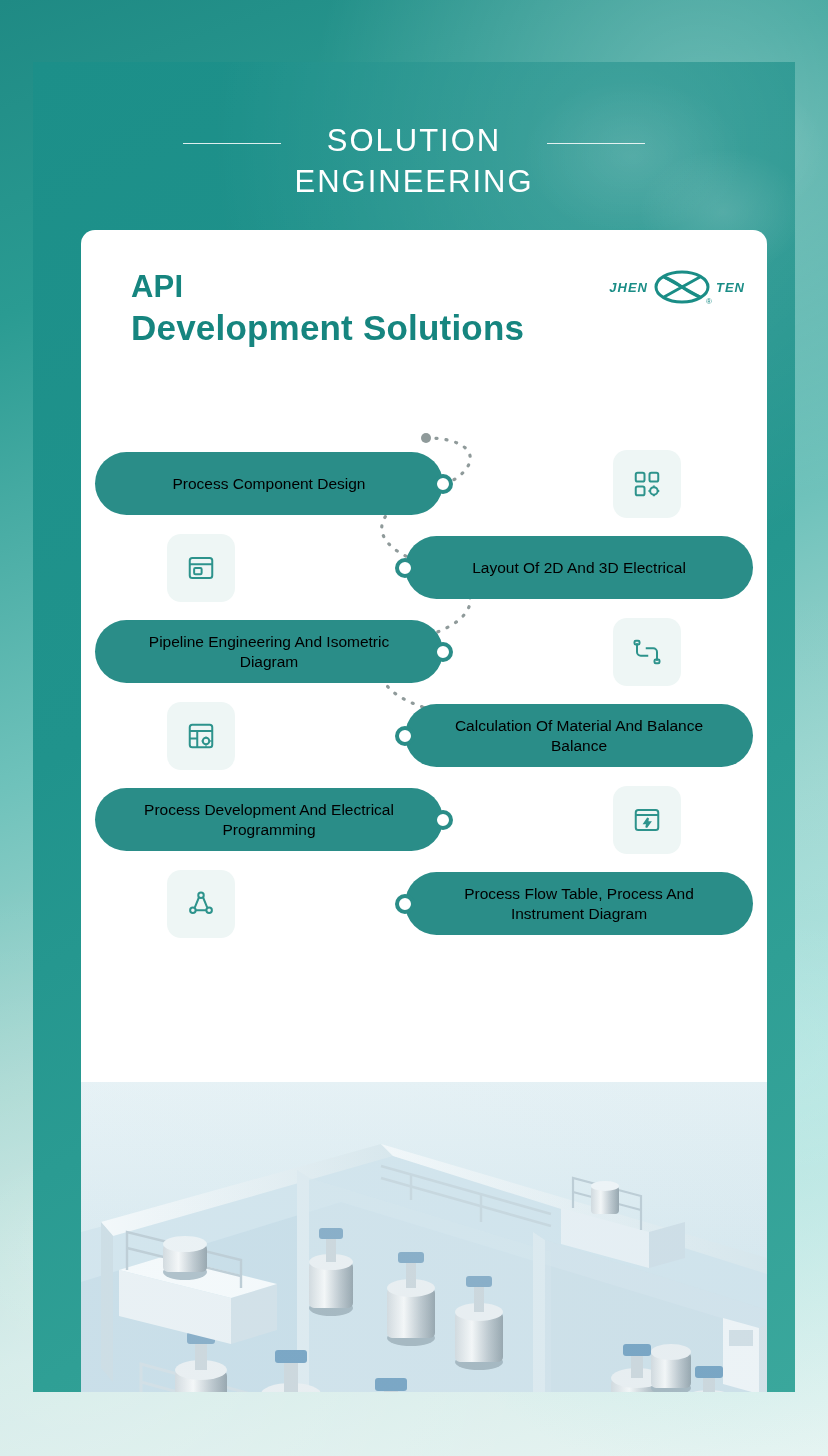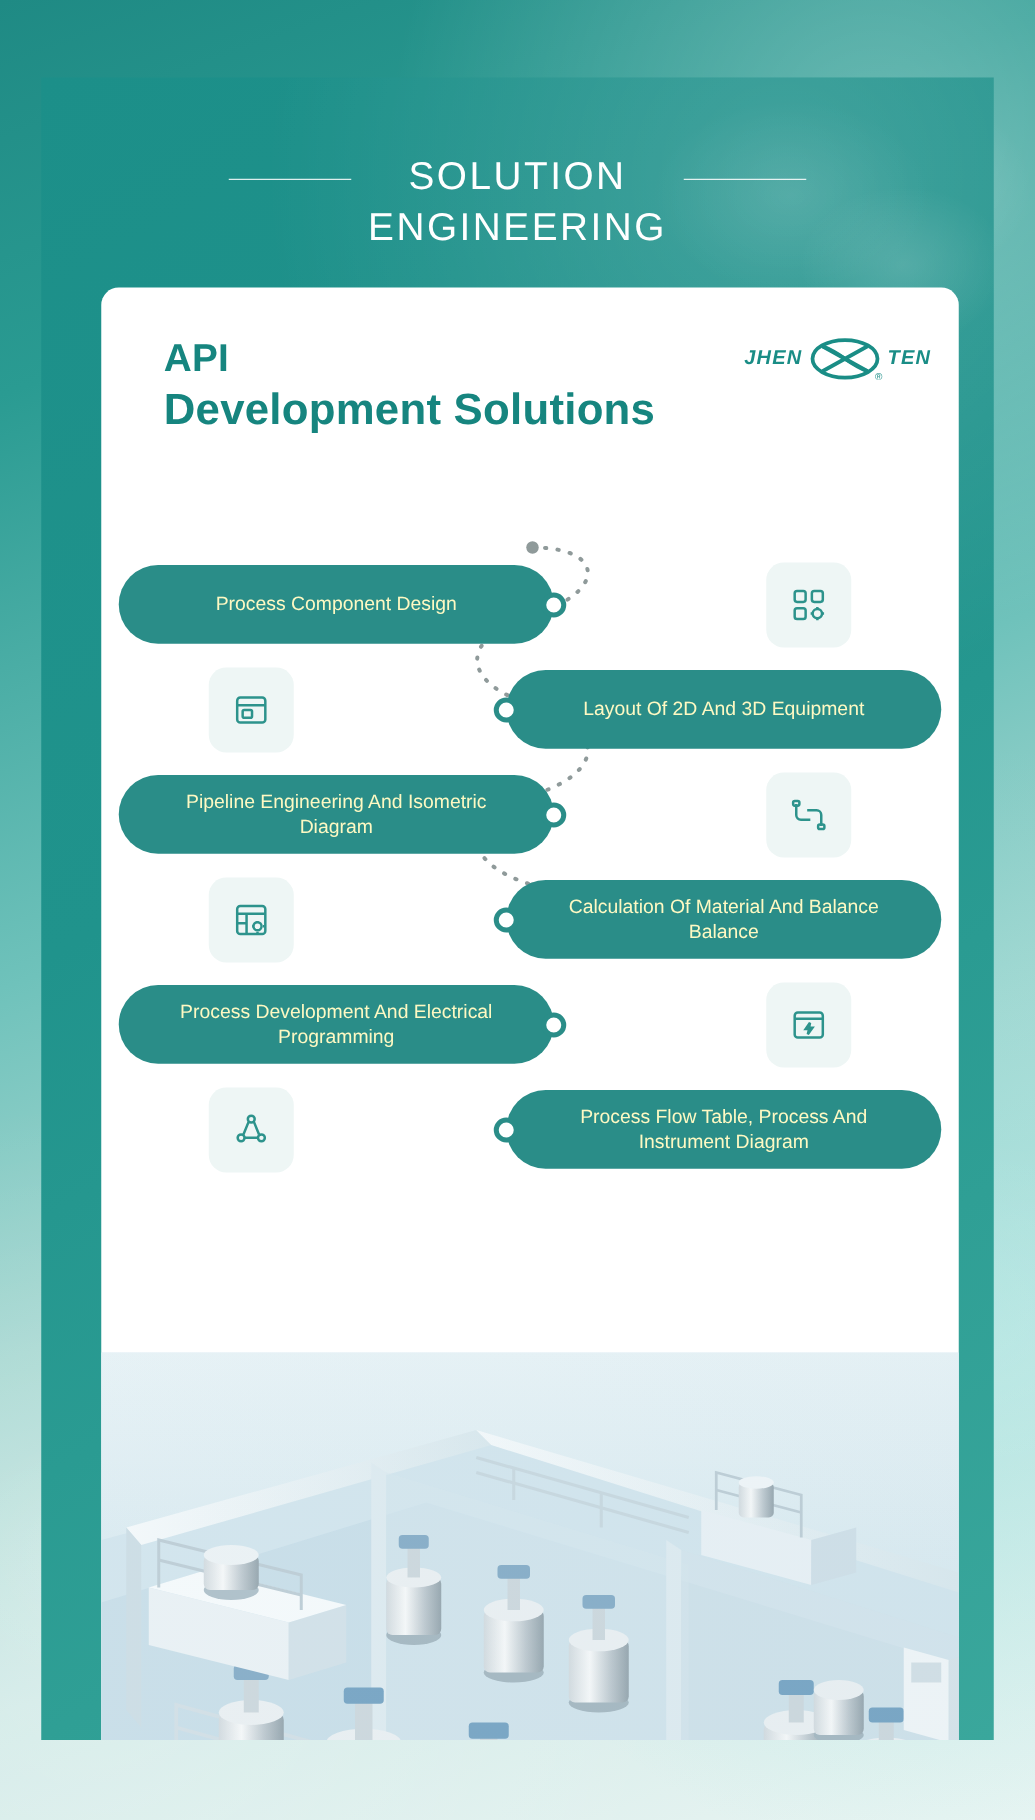--- a/index.html
+++ b/index.html
@@ -87,36 +87,36 @@
   }
   .panel-title .l1{ font-size:31px; display:block; letter-spacing:0.2px;}
   .panel-title .l2{ font-size:35px; display:block; letter-spacing:0.2px;}
 
   
   .logo{
     position:absolute; right:22px; top:40px;
     display:flex; align-items:center; gap:6px;
     color:#1a8d86;
   }
-  .logo .word{ font-size:16px; font-weight:bold; font-style:italic; letter-spacing:1px; }
+  .logo .word{ font-size:13px; font-weight:bold; font-style:italic; letter-spacing:1px; }
   .logo .mark{ position:relative; width:56px; height:34px; }
   .logo .reg{ position:absolute; right:-2px; bottom:-2px; font-size:8px; }
 
   
   .diagram{
     position:absolute; left:0; top:196px; width:686px; height:320px;
   }
   .dots-svg{ position:absolute; left:0; top:0; width:686px; height:320px; }
 
   .pill{
     position:absolute;
     height:63px;
     background:#2a8d88;
     border-radius:32px;
-    color:#fef9c3;
+    color:#000000;
     display:flex; align-items:center; justify-content:center;
     text-align:center;
     font-size:15.5px;
     line-height:20px;
     font-weight:500;
     padding:0 24px;
     z-index:3;
   }
   .pill.left { left:14px;  width:348px; }
   .pill.right{ right:14px; width:348px; }
@@ -203,21 +203,21 @@
           <svg viewBox="0 0 24 24" fill="none" stroke="currentColor" stroke-width="1.6">
             <rect x="3" y="3" width="7" height="7" rx="1.5"></rect>
             <rect x="14" y="3" width="7" height="7" rx="1.5"></rect>
             <rect x="3" y="14" width="7" height="7" rx="1.5"></rect>
             <circle cx="17.5" cy="17.5" r="3"></circle>
             <path d="M17.5 13.2v1M17.5 20.8v1M13.2 17.5h1M20.8 17.5h1"></path>
           </svg>
         </div>
 
         <div class="pill right" style="top:110px;">
-          <span>Layout Of 2D And 3D Equipment</span>
+          <span>Layout Of 2D And 3D Electrical</span>
         </div>
         <div class="node" style="left:314px; top:132px;"></div>
         <div class="iconbox" style="left:86px; top:108px;">
           <svg viewBox="0 0 24 24" fill="none" stroke="currentColor" stroke-width="1.6">
             <rect x="3" y="4" width="18" height="16" rx="2"></rect>
             <path d="M3 9h18"></path>
             <rect x="6.5" y="12" width="6" height="5" rx="1"></rect>
           </svg>
         </div>
 

